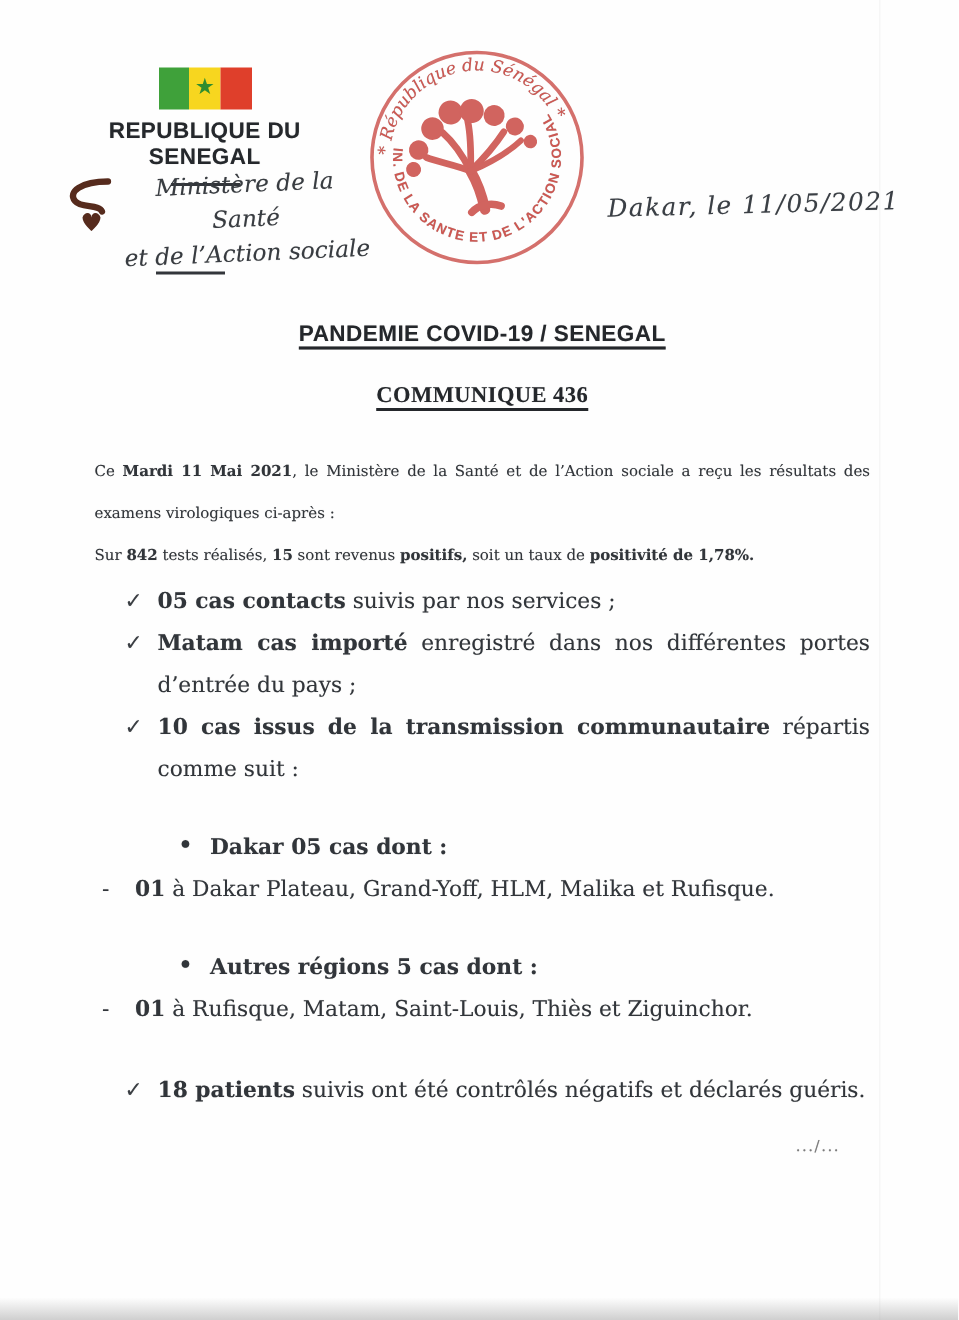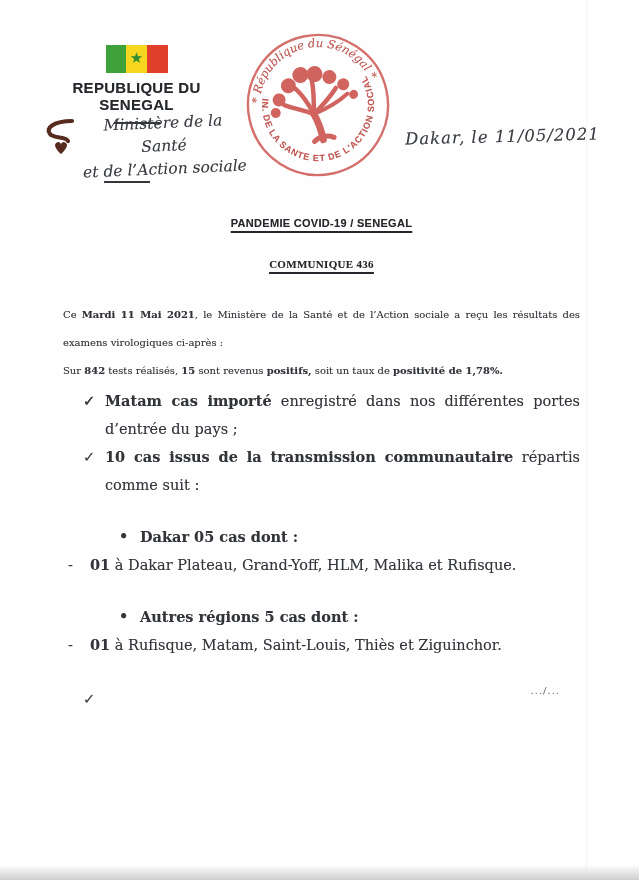--- a/index.html
+++ b/index.html
@@ -31,21 +31,21 @@
   .ministry-logo { position:absolute; left:2px; top:6px; width:38px; height:46px; }
   .ministry-name { margin-left:40px; width:168px; text-align:center; font-style:italic; font-size:15.5px; line-height:23px; color:#383c41; transform:rotate(-2.5deg); }
 
   
   .stamp { position:absolute; left:242px; top:30px; width:152px; height:150px; transform:rotate(-12deg); opacity:.9; }
   .dateline { position:absolute; left:405px; top:127px; font-style:italic; font-size:16.5px; letter-spacing:1px; color:#3a3f45; transform:rotate(-1.5deg); white-space:nowrap; }
 
   
   .doc-main { position:absolute; left:63px; top:205px; width:517px; }
   h1.doc-title, h2.doc-subtitle {
-    font-family:"Liberation Sans", sans-serif; font-weight:700; font-size:11px; line-height:20px;
+    font-family:"Liberation Sans", sans-serif; font-weight:700; font-size:15px; line-height:20px;
     color:#24272b; text-align:center; letter-spacing:.3px; margin:0;
     text-decoration:underline; text-decoration-thickness:1.8px; text-underline-offset:4px;
   }
   h1.doc-title { margin-top:8px; }
   h2.doc-subtitle { margin-top:21px;font-family:Liberation Serif, serif; }
 
   .doc-main p { margin:0; text-align:justify; font-size:10px; line-height:28px; }
   p.para-first { margin-top:27px; }
 
   ul.checklist { list-style:none; margin:2px 0 0; padding:0; }
@@ -136,20 +136,21 @@
   <div class="doc-main">
     <h1 class="doc-title">PANDEMIE COVID-19 / SENEGAL</h1>
     <h2 class="doc-subtitle">COMMUNIQUE 436</h2>
 
     <p class="para-first"><span>Ce </span><b>Mardi 11 Mai 2021</b><span>, le Ministère de la Santé et de l’Action sociale a reçu les résultats des examens virologiques ci-après :</span></p>
     <p><span>Sur </span><b>842</b><span> tests réalisés, </span><b>15</b><span> sont revenus </span><b>positifs,</b><span> soit un taux de </span><b>positivité de 1,78%.</b></p>
 
     <ul class="checklist">
       <li>
         <span class="mark-check">✓</span>
+        <span><b>05 cas contacts</b><span> suivis par nos services ;</span></span>
       </li>
       <li>
         <span class="mark-check">✓</span>
         <span><b>Matam cas importé</b><span> enregistré dans nos différentes portes d’entrée du pays ;</span></span>
       </li>
       <li>
         <span class="mark-check">✓</span>
         <span><b>10 cas issus de la transmission communautaire</b><span> répartis comme suit :</span></span>
       </li>
     </ul>
@@ -167,20 +168,21 @@
       <span class="mark-bullet">•</span>
       <span><b>Autres régions 5 cas dont :</b></span>
     </div>
     <div class="dash-item">
       <span class="mark-dash">-</span>
       <span><b>01</b><span> à Rufisque, Matam, Saint-Louis, Thiès et Ziguinchor.</span></span>
     </div>
 
     <div class="final-check">
       <span class="mark-check">✓</span>
+      <span><b>18 patients</b><span> suivis ont été contrôlés négatifs et déclarés guéris.</span></span>
     </div>
 
     <div class="continuation">.../...</div>
   </div>
 
   <div class="scan-line"></div>
   <div class="bottom-shade"></div>
 </div>
 
 </body></html>

